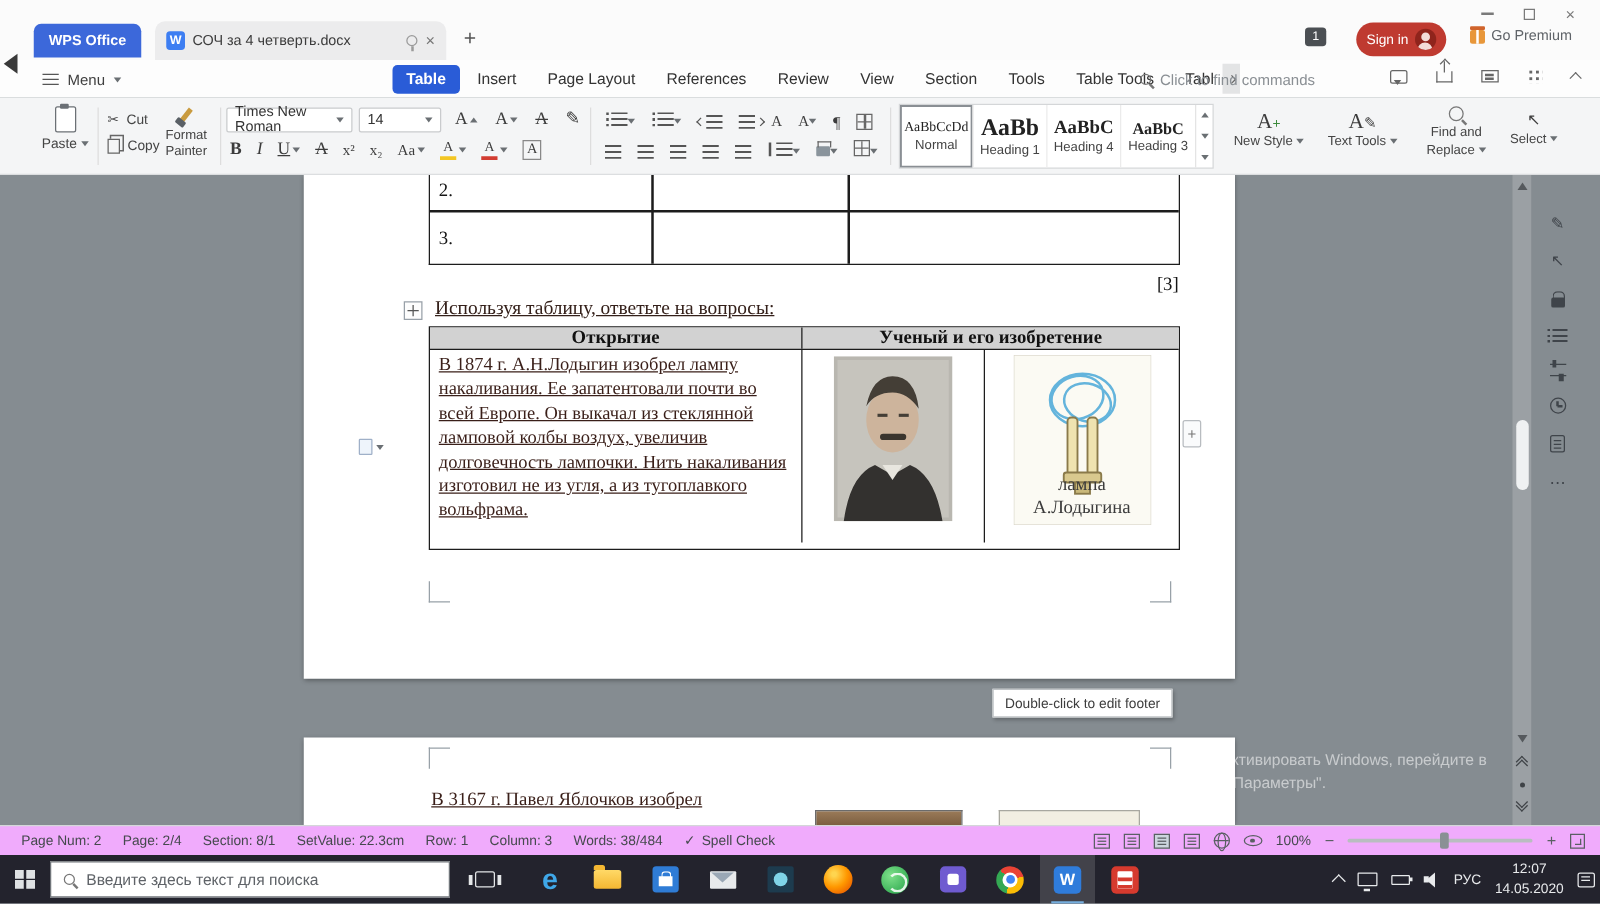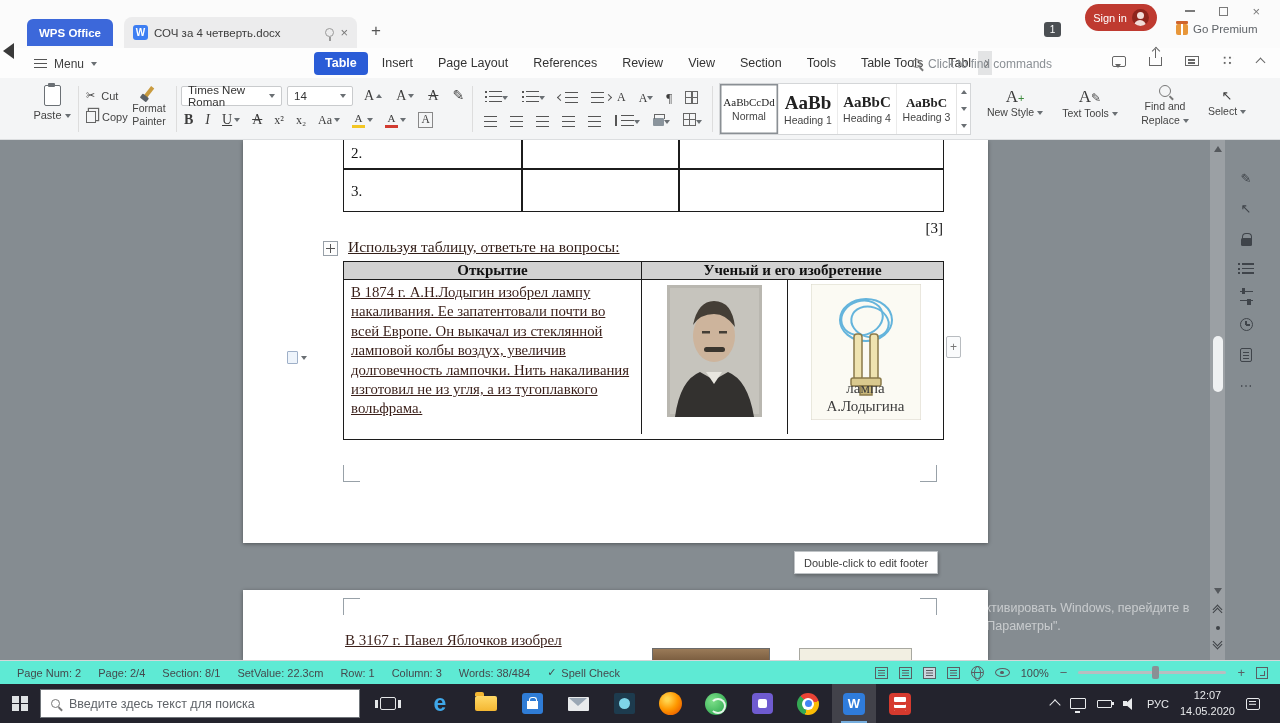--- a/index.html
+++ b/index.html
@@ -17,21 +17,21 @@
 .doc-title{flex:1;overflow:hidden;white-space:nowrap}
 .pin{width:9px;height:9px;border:1.5px solid #9a9a9a;border-radius:50%;position:relative;flex:none}
 .pin::after{content:"";position:absolute;left:2.6px;top:8px;width:1.5px;height:4px;background:#9a9a9a}
 .tab-close{font-size:13px;color:#777;line-height:1}
 .new-tab{position:absolute;left:371px;top:22px;font-size:17px;color:#555;line-height:1}
 .winctl{position:absolute;right:20px;top:5px;display:flex;gap:24px;align-items:center;height:12px}
 .minbar{width:10px;height:2px;background:#7a7a7a}
 .maxbox{width:9px;height:9px;border:1.5px solid #7a7a7a}
 .close-x{font-size:13px;color:#7a7a7a;line-height:1}
 .badge1{position:absolute;left:1044px;top:22px;width:17px;height:15px;background:#4b4f53;border-radius:3px;color:#fff;font-size:10px;display:flex;align-items:center;justify-content:center}
-.signin{position:absolute;left:1085px;top:4px;height:27px;width:72px;background:#bf3a30;border-radius:14px;color:#fff;font-size:11px;display:flex;align-items:center;justify-content:center;gap:5px}
+.signin{position:absolute;left:1085px;top:18px;height:27px;width:72px;background:#bf3a30;border-radius:14px;color:#fff;font-size:11px;display:flex;align-items:center;justify-content:center;gap:5px}
 .avatar{width:17px;height:17px;border-radius:50%;background:#8f241c;position:relative;overflow:hidden;flex:none}
 .avatar::before{content:"";position:absolute;left:5px;top:3px;width:7px;height:7px;border-radius:50%;background:#f2dcd8}
 .avatar::after{content:"";position:absolute;left:2.5px;top:11px;width:12px;height:7px;border-radius:6px 6px 0 0;background:#f2dcd8}
 .premium{position:absolute;left:1176px;top:23px;display:flex;gap:5px;align-items:center;font-size:11.5px;color:#5f6368}
 .gift{width:12px;height:11px;background:#e8973a;border-radius:2px;position:relative;flex:none}
 .gift::before{content:"";position:absolute;left:5px;top:0;width:2px;height:11px;background:#fff}
 .gift::after{content:"";position:absolute;left:0;top:-3px;width:12px;height:3px;background:#d0642c;border-radius:1px}
 .notch{position:absolute;left:3px;top:43px;width:0;height:0;border-top:8px solid transparent;border-bottom:8px solid transparent;border-right:11px solid #3a3a3a;z-index:9}
 
 .menubar{position:absolute;left:0;top:48px;width:100%;height:30px;background:#fdfdfd}
@@ -156,21 +156,21 @@
 .ic-clock::before{content:"";position:absolute;left:4.6px;top:2px;width:1.5px;height:4px;background:#3f444a}
 .ic-clock::after{content:"";position:absolute;left:5px;top:5px;width:4px;height:1.5px;background:#3f444a}
 .ic-note{width:12px;height:14px;border:1.4px solid #3f444a;border-radius:2px;position:relative}
 .ic-note::after{content:"";position:absolute;left:2px;top:3px;width:5.5px;height:1.3px;background:#3f444a;box-shadow:0 3px 0 #3f444a,0 6px 0 #3f444a}
 .ic-sliders{width:13px;height:10px;border-top:1.7px solid #3f444a;border-bottom:1.7px solid #3f444a;position:relative}
 .ic-sliders::before{content:"";position:absolute;left:2px;top:-4.5px;width:3.5px;height:6px;background:#3f444a}
 .ic-sliders::after{content:"";position:absolute;right:2px;bottom:-4.5px;width:3.5px;height:6px;background:#3f444a}
 .mlines{width:12px;height:11px;background:repeating-linear-gradient(to bottom,#3f444a 0 1.6px,transparent 1.6px 4.7px);position:relative;margin-left:4px}
 .mlines::before{content:"";position:absolute;left:-4.5px;top:0;width:2px;height:11px;background:repeating-linear-gradient(to bottom,#3f444a 0 2px,transparent 2px 4.7px)}
 
-.statusbar{position:absolute;left:0;top:660px;width:100%;height:24px;background:#5eead4;border-top:1px solid #d4d7d9;display:flex;align-items:center;font-size:11px;color:#45494d}
+.statusbar{position:absolute;left:0;top:660px;width:100%;height:24px;background:#f0abfc;border-top:1px solid #d4d7d9;display:flex;align-items:center;font-size:11px;color:#45494d}
 .sleft{display:flex;gap:17px;padding-left:17px;align-items:center;white-space:nowrap}
 .spell{display:flex;gap:5px;align-items:center}
 .sright{margin-left:auto;display:flex;align-items:center;gap:11px;padding-right:12px}
 .vic{width:13px;height:12px;border:1.3px solid #5a5f63;position:relative}
 .vic.on{background:#ccd5de}
 .vic::after{content:"";position:absolute;left:2px;top:2px;width:7px;height:1.2px;background:#5a5f63;box-shadow:0 2.5px 0 #5a5f63,0 5px 0 #5a5f63}
 .ic-globe{width:13px;height:13px;border:1.3px solid #5a5f63;border-radius:50%;position:relative}
 .ic-globe::before{content:"";position:absolute;left:2.6px;top:-1.3px;width:5px;height:12.8px;border:1.3px solid #5a5f63;border-radius:50%}
 .ic-globe::after{content:"";position:absolute;left:-1px;top:4.8px;width:12.8px;height:1.3px;background:#5a5f63}
 .ic-eye{width:15px;height:9px;border:1.3px solid #5a5f63;border-radius:50%;position:relative}
@@ -209,21 +209,21 @@
 .greenapp{width:22px;height:22px;border-radius:50%;background:radial-gradient(circle at 35% 35%,#7ee08a,#1f9e44);position:relative}
 .greenapp::after{content:"";position:absolute;left:5px;top:5px;width:12px;height:12px;border:2px solid rgba(255,255,255,.85);border-radius:50%;border-left-color:transparent}
 .purpleapp{width:21px;height:21px;border-radius:4px;background:#6f5bd0;position:relative}
 .purpleapp::after{content:"";position:absolute;left:6px;top:6px;width:9px;height:9px;background:#fff;border-radius:2px}
 .chrome{width:22px;height:22px;border-radius:50%;background:conic-gradient(from -45deg,#ea4335 0 120deg,#fbbc05 120deg 240deg,#34a853 240deg 360deg);position:relative}
 .chrome::before{content:"";position:absolute;left:5px;top:5px;width:12px;height:12px;border-radius:50%;background:#fff}
 .chrome::after{content:"";position:absolute;left:7.5px;top:7.5px;width:7px;height:7px;border-radius:50%;background:#4285f4}
 .wpsapp{width:22px;height:22px;border-radius:4px;background:#2f7cdb;color:#fff;font-weight:bold;font-size:13px;display:flex;align-items:center;justify-content:center}
 .redapp{width:22px;height:22px;border-radius:4px;background:#d63a2e;position:relative}
 .redapp::after{content:"";position:absolute;left:5px;top:4px;width:12px;height:14px;background:#fff;border-radius:1px;box-shadow:inset 0 -3px 0 #d63a2e,inset 0 -6px 0 #fff,inset 0 -9px 0 #d63a2e}
-.tray{position:absolute;right:0;top:0;height:39px;display:flex;align-items:center;gap:11px;padding-right:20px;color:#e8eaec}
+.tray{position:absolute;right:0;top:0;height:39px;display:flex;align-items:center;gap:11px;padding-right:4px;color:#e8eaec}
 .chevup{width:8px;height:8px;border-left:1.8px solid #e8eaec;border-top:1.8px solid #e8eaec;transform:rotate(45deg);margin-top:3px}
 .ic-display{width:16px;height:11px;border:1.6px solid #e8eaec;border-radius:1px;position:relative}
 .ic-display::after{content:"";position:absolute;left:4px;bottom:-4.5px;width:5px;height:2px;background:#e8eaec}
 .ic-batt{width:15px;height:8px;border:1.4px solid #e8eaec;border-radius:1px;position:relative}
 .ic-batt::after{content:"";position:absolute;right:-3.5px;top:1.5px;width:2px;height:3px;background:#e8eaec}
 .ic-spkr{position:relative;width:13px;height:12px}
 .ic-spkr::before{content:"";position:absolute;left:0;top:3.5px;width:4px;height:5px;background:#e8eaec}
 .ic-spkr::after{content:"";position:absolute;left:2px;top:0;border-top:6px solid transparent;border-bottom:6px solid transparent;border-right:7px solid #e8eaec}
 .lang{font-size:11px}
 .clock{text-align:center;font-size:11px;line-height:1.4}

